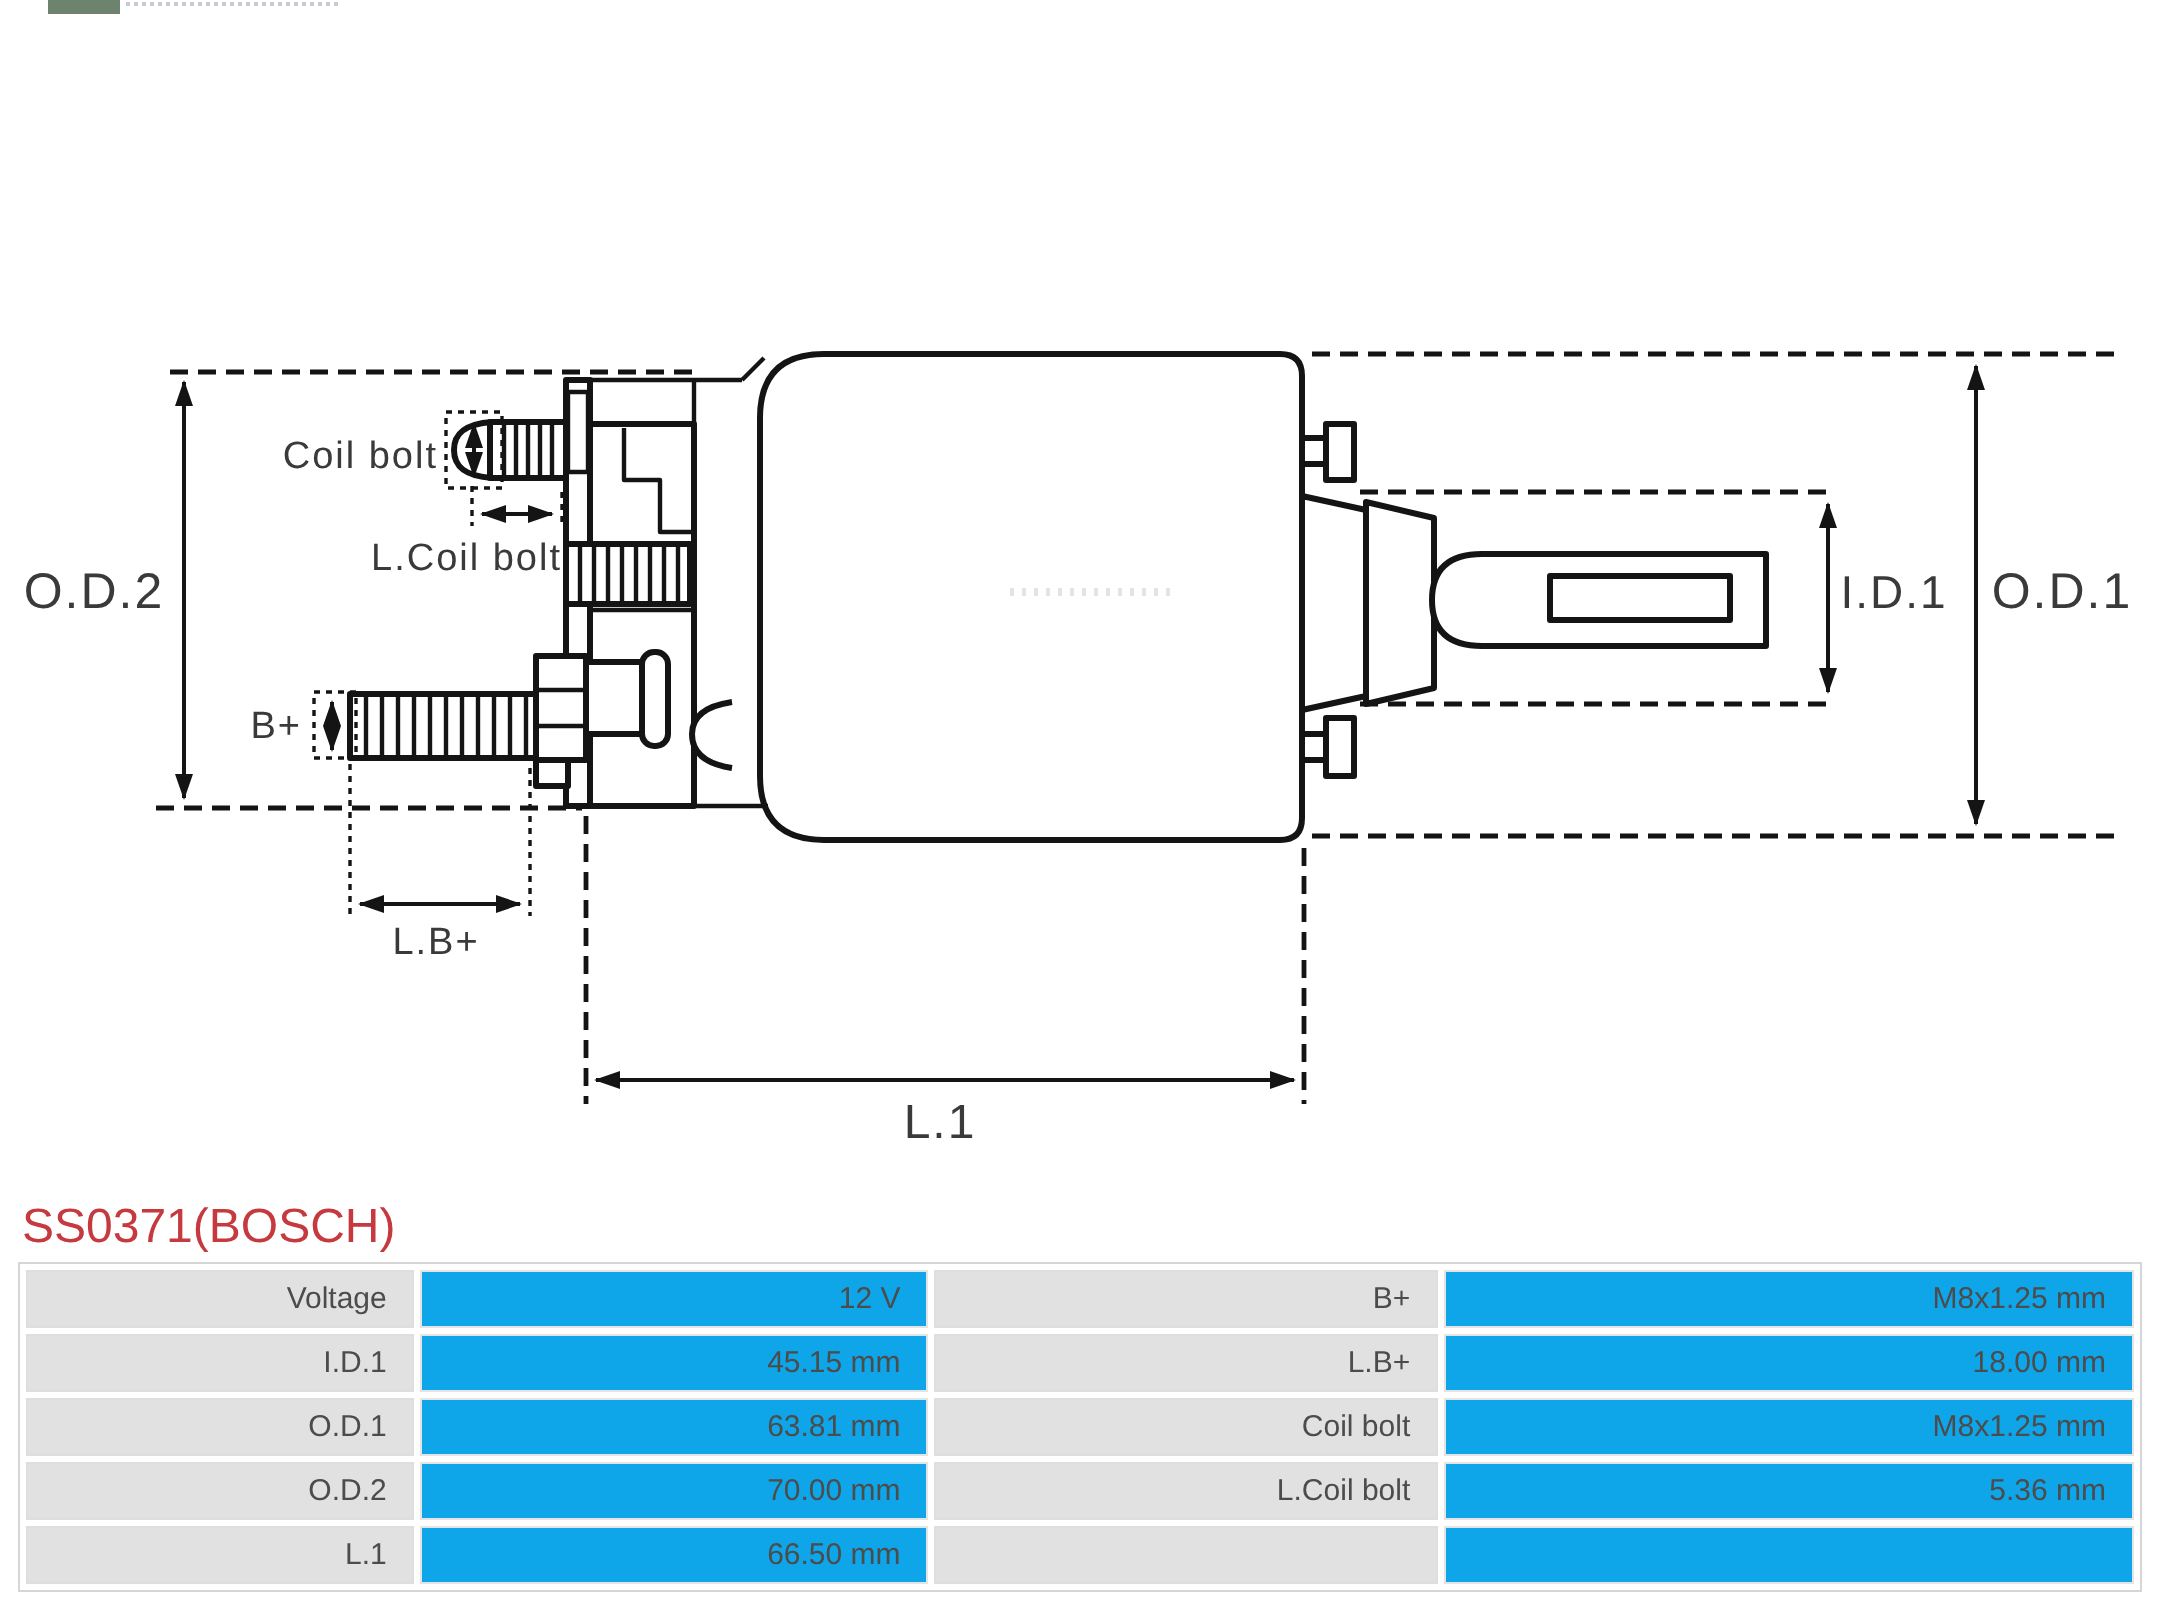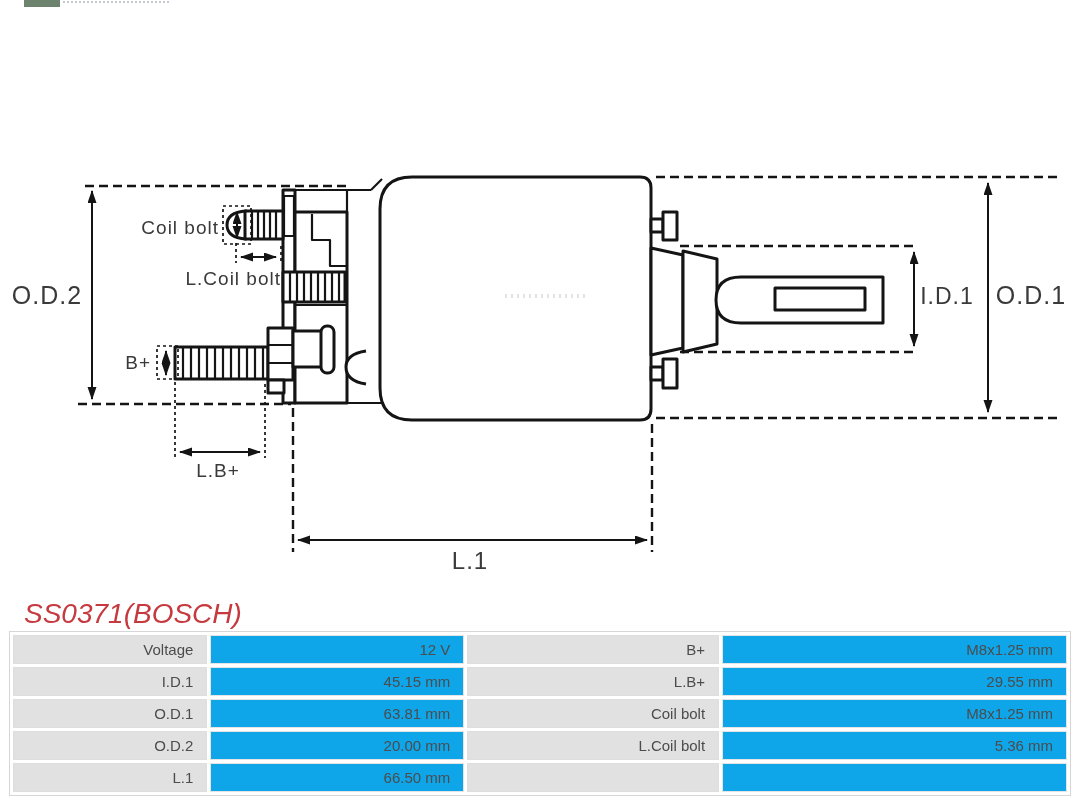--- a/index.html
+++ b/index.html
@@ -8,21 +8,21 @@
   .artifact-green{position:absolute;left:24px;top:0;width:36px;height:7px;background:rgba(72,100,72,.8);}
   .artifact-dots{position:absolute;left:63px;top:1px;width:106px;height:0;border-top:2px dotted rgba(150,160,170,.55);}
   svg{display:block;}
   .ln{fill:#fff;stroke:#141414;stroke-width:3;stroke-linejoin:round;}
   .ln2{fill:none;stroke:#141414;stroke-width:2.2;stroke-linejoin:round;}
   .dashH{fill:none;stroke:#141414;stroke-width:2.4;stroke-dasharray:9 5;}
   .dotF{fill:none;stroke:#141414;stroke-width:1.7;stroke-dasharray:3 3;}
   .dim{stroke:#141414;stroke-width:2;fill:none;}
   .dimlbl{fill:#3a3a3a;letter-spacing:1px;font-family:"Liberation Sans",sans-serif;}
   .wm{stroke:#e4e4e4;stroke-width:4;stroke-dasharray:2 4;}
-  .title{margin:3px 0 0 24px;font-size:28px;line-height:22px;color:#c5393f;font-style:italic;}
+  .title{margin:3px 0 0 11px;font-size:24px;line-height:22px;color:#c5393f;}
   table.spec{margin:6px 9px 0 9px;width:1062px;border-collapse:separate;border-spacing:3px;border:1px solid #d6d6d6;background:#fff;}
   table.spec td{height:27px;font-size:15px;color:#4c4c4c;text-align:right;padding:0 13px 0 16px;vertical-align:middle;margin-left:47px;}
   td.lbl{background:#e1e1e1;border:1px solid #dedede;}
   td.val{background:#0ea5e9;border:1px solid #e4e4e4;}
 </style>
 </head>
 <body>
 
 <div class="stage">
 
@@ -131,31 +131,31 @@
       <tr>
         <td class="lbl">Voltage</td>
         <td class="val">12 V</td>
         <td class="lbl">B+</td>
         <td class="val">M8x1.25 mm</td>
       </tr>
       <tr>
         <td class="lbl">I.D.1</td>
         <td class="val">45.15 mm</td>
         <td class="lbl">L.B+</td>
-        <td class="val">29.55 mm</td>
+        <td class="val">18.00 mm</td>
       </tr>
       <tr>
         <td class="lbl">O.D.1</td>
         <td class="val">63.81 mm</td>
         <td class="lbl">Coil bolt</td>
         <td class="val">M8x1.25 mm</td>
       </tr>
       <tr>
         <td class="lbl">O.D.2</td>
-        <td class="val">20.00 mm</td>
+        <td class="val">70.00 mm</td>
         <td class="lbl">L.Coil bolt</td>
         <td class="val">5.36 mm</td>
       </tr>
       <tr>
         <td class="lbl">L.1</td>
         <td class="val">66.50 mm</td>
         <td class="lbl"></td>
         <td class="val"></td>
       </tr>
     </tbody>

